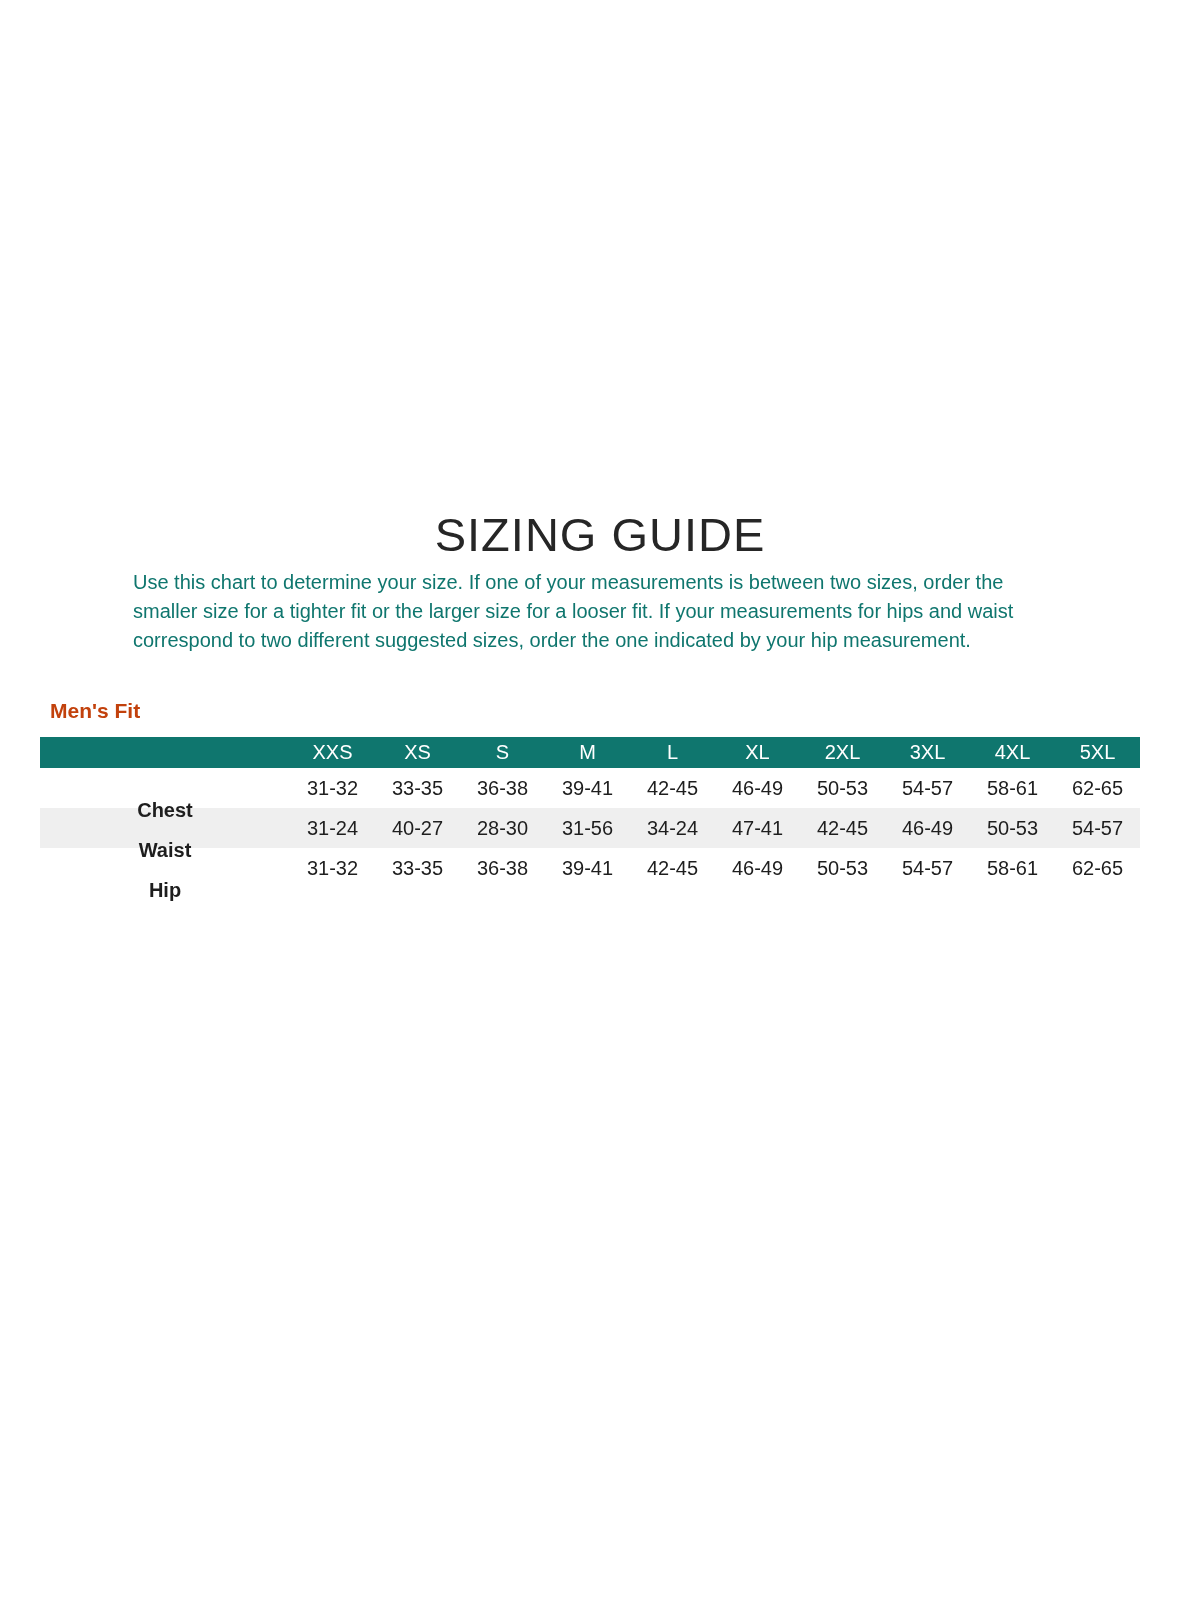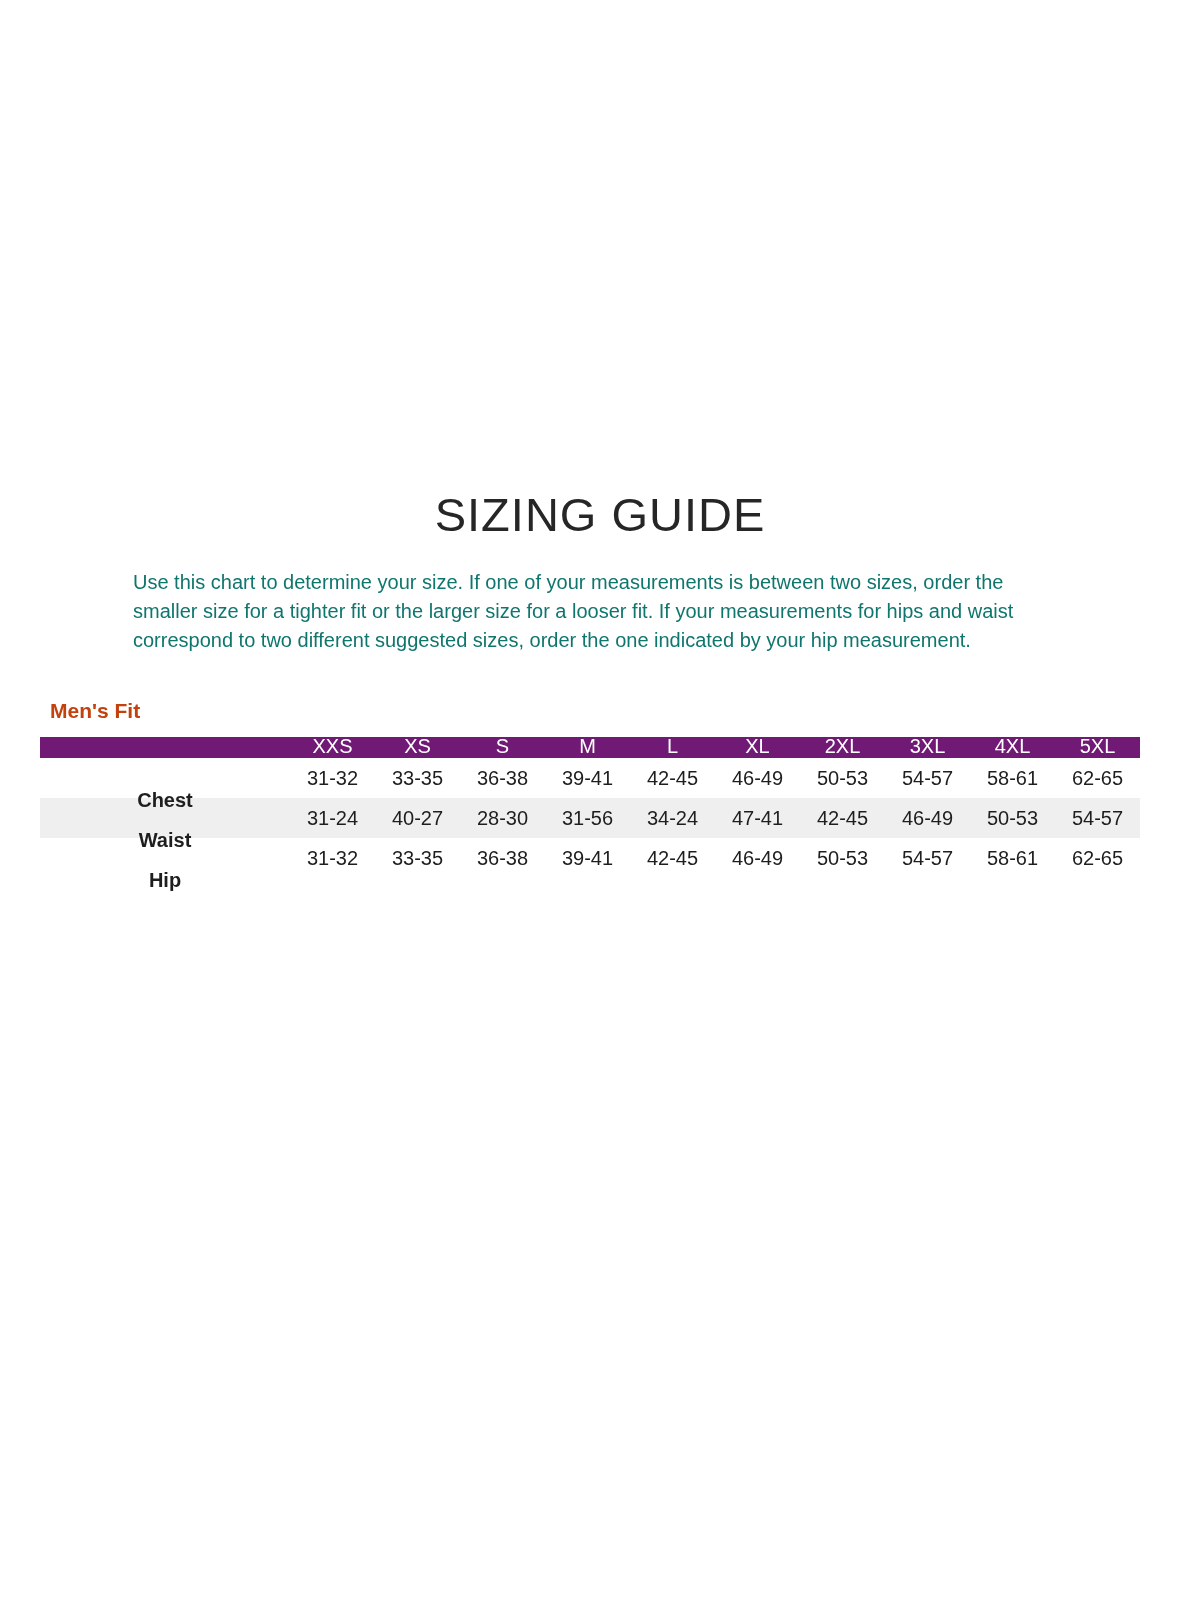--- a/index.html
+++ b/index.html
@@ -10,21 +10,21 @@
   body {
     width: 1200px;
     height: 1600px;
     position: relative;
     font-family: "Liberation Sans", sans-serif;
     color: #1e1e1e;
     overflow: hidden;
   }
   .page-title {
     position: absolute;
-    top: 456px;
+    top: 476px;
     left: 0;
     width: 100%;
     text-align: center;
     font-size: 47px;
     font-weight: 400;
     letter-spacing: 1px;
     color: #262626;
   }
   .intro {
     position: absolute;
@@ -49,24 +49,23 @@
     left: 40px;
     width: 1100px;
   }
   .t-row {
     display: flex;
     align-items: center;
     height: 40px;
     font-size: 20px;
   }
   .t-row.header {
-    height: 21px;
-    background: #701a75;
+    height: 31px;
+    background: #0f766e;
     color: #ffffff;
-    align-items: flex-end;
   }
   .t-row.row-alt {
     background: #efefef;
     align-items: center;
   }
   .cell-label {
     flex: 0 0 250px;
     text-align: center;
     font-weight: bold;
     margin-top: 44px;

